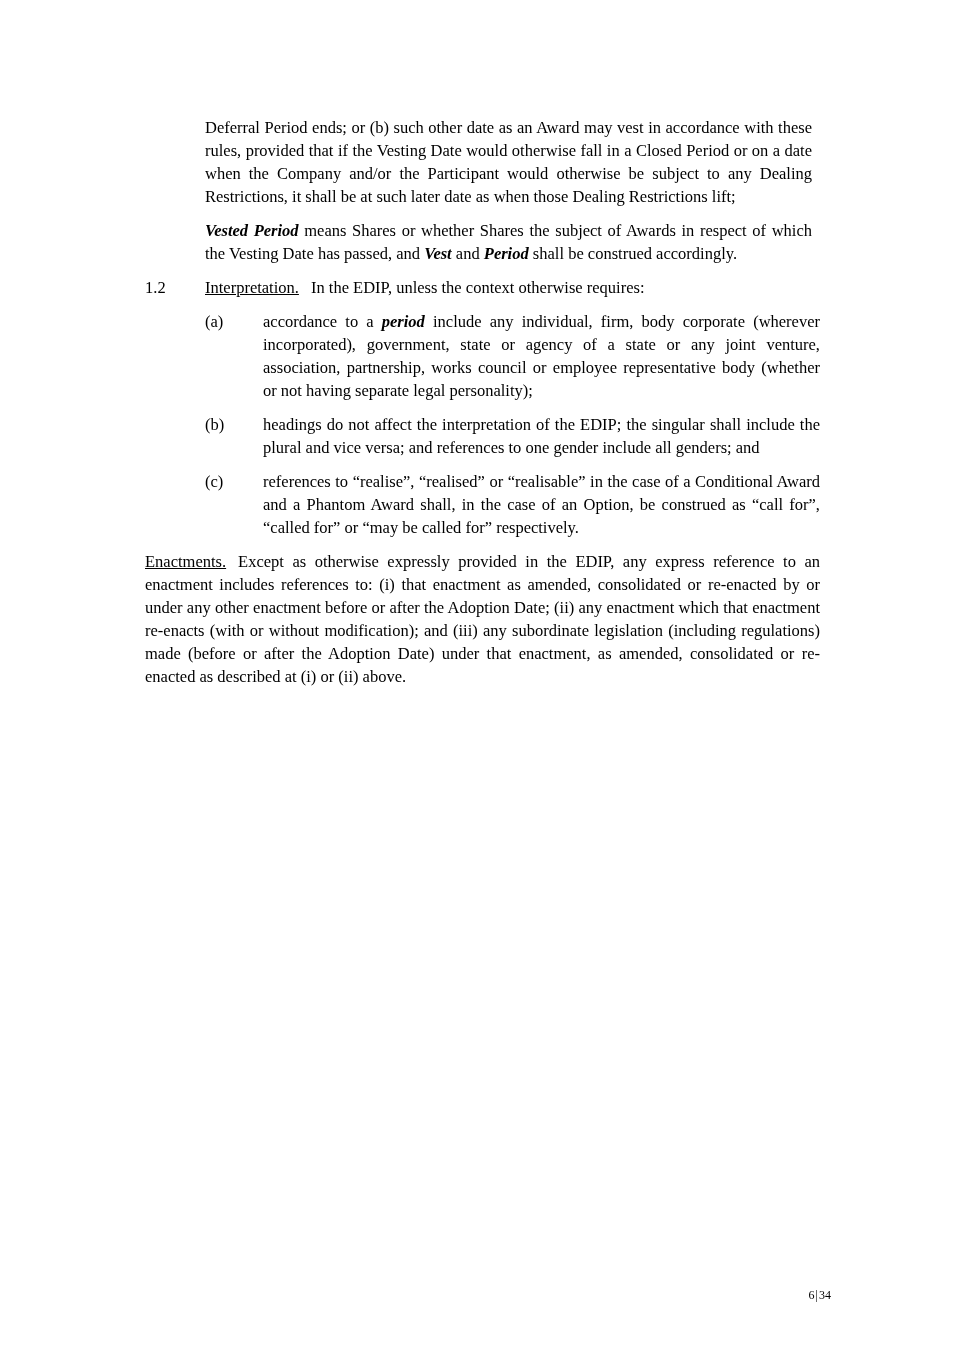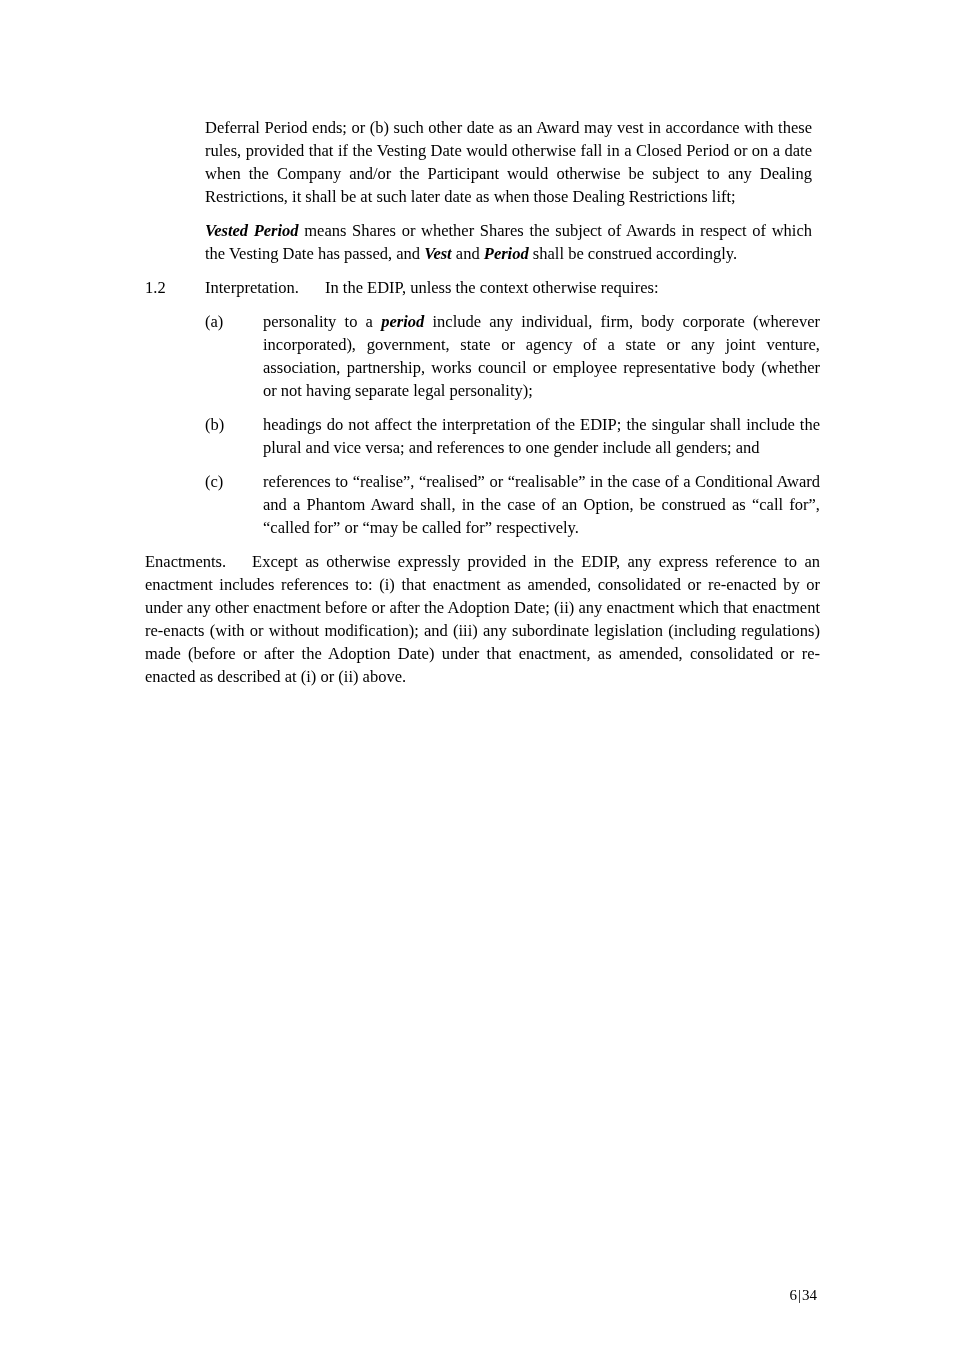--- a/index.html
+++ b/index.html
@@ -20,29 +20,29 @@
     line-height: 23px;
   }
   .para {
     text-align: justify;
     margin: 0 8px 11px 60px;
   }
   .bi { font-weight: bold; font-style: italic; }
   .section { display: flex; margin: 0 0 11px 0; justify-content: center; }
   .sec-num { flex: 0 0 60px; }
   .sec-body { flex: 1; text-align: justify; }
-  .sec-heading { margin-right: 26px; }
+  .sec-heading { text-decoration: underline; margin-right: 12px; }
   .sub-item { display: flex; margin: 0 0 11px 60px; }
   .item-label { flex: 0 0 58px; }
   .item-body { flex: 1; text-align: justify; }
   .footer {
     position: absolute;
     top: 1287px;
-    right: 149px;
-    font-size: 15px;
+    right: 135px;
+    font-size: 12px;
     line-height: 16px;
   }
   .footer .sep { padding: 0 1px; }
 </style>
 </head>
 <body>
 
 <div class="page">
 
   <p class="para">
@@ -57,21 +57,21 @@
   <div class="section">
     <span class="sec-num">1.2</span>
     <div class="sec-body">
       <span class="sec-heading">Interpretation.</span><span>In the EDIP, unless the context otherwise requires:</span>
     </div>
   </div>
 
   <div class="sub-item">
     <span class="item-label">(a)</span>
     <div class="item-body">
-      <span>personality to a </span><span class="bi">period</span><span> include any individual, firm, body corporate (wherever incorporated), government, state or agency of a state or any joint venture, association, partnership, works council or employee representative body (whether or not having separate legal personality);</span>
+      <span>accordance to a </span><span class="bi">period</span><span> include any individual, firm, body corporate (wherever incorporated), government, state or agency of a state or any joint venture, association, partnership, works council or employee representative body (whether or not having separate legal personality);</span>
     </div>
   </div>
 
   <div class="sub-item">
     <span class="item-label">(b)</span>
     <div class="item-body">
       <span>headings do not affect the interpretation of the EDIP; the singular shall include the plural and vice versa; and references to one gender include all genders; and</span>
     </div>
   </div>
 

